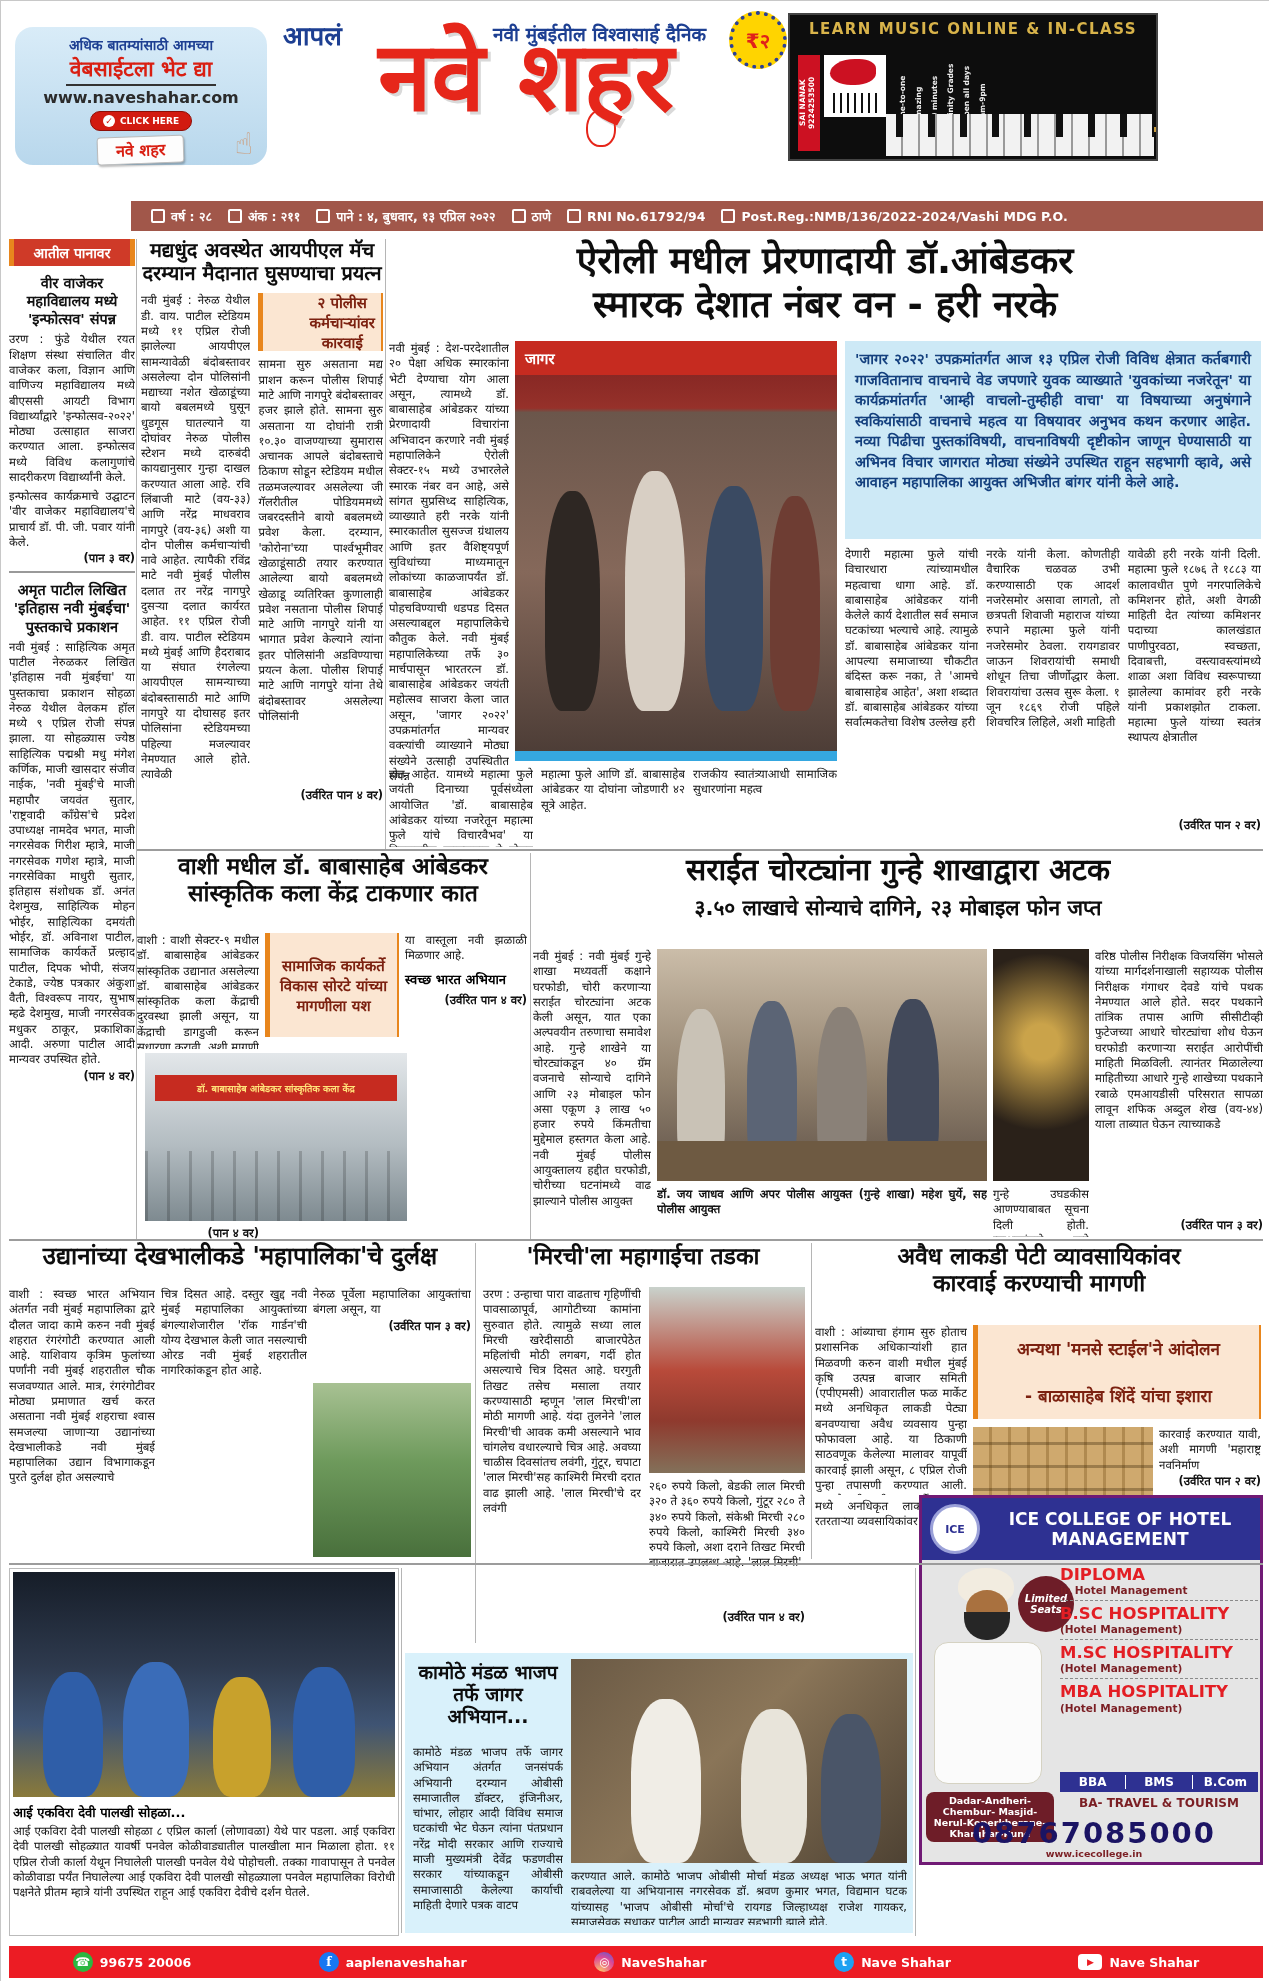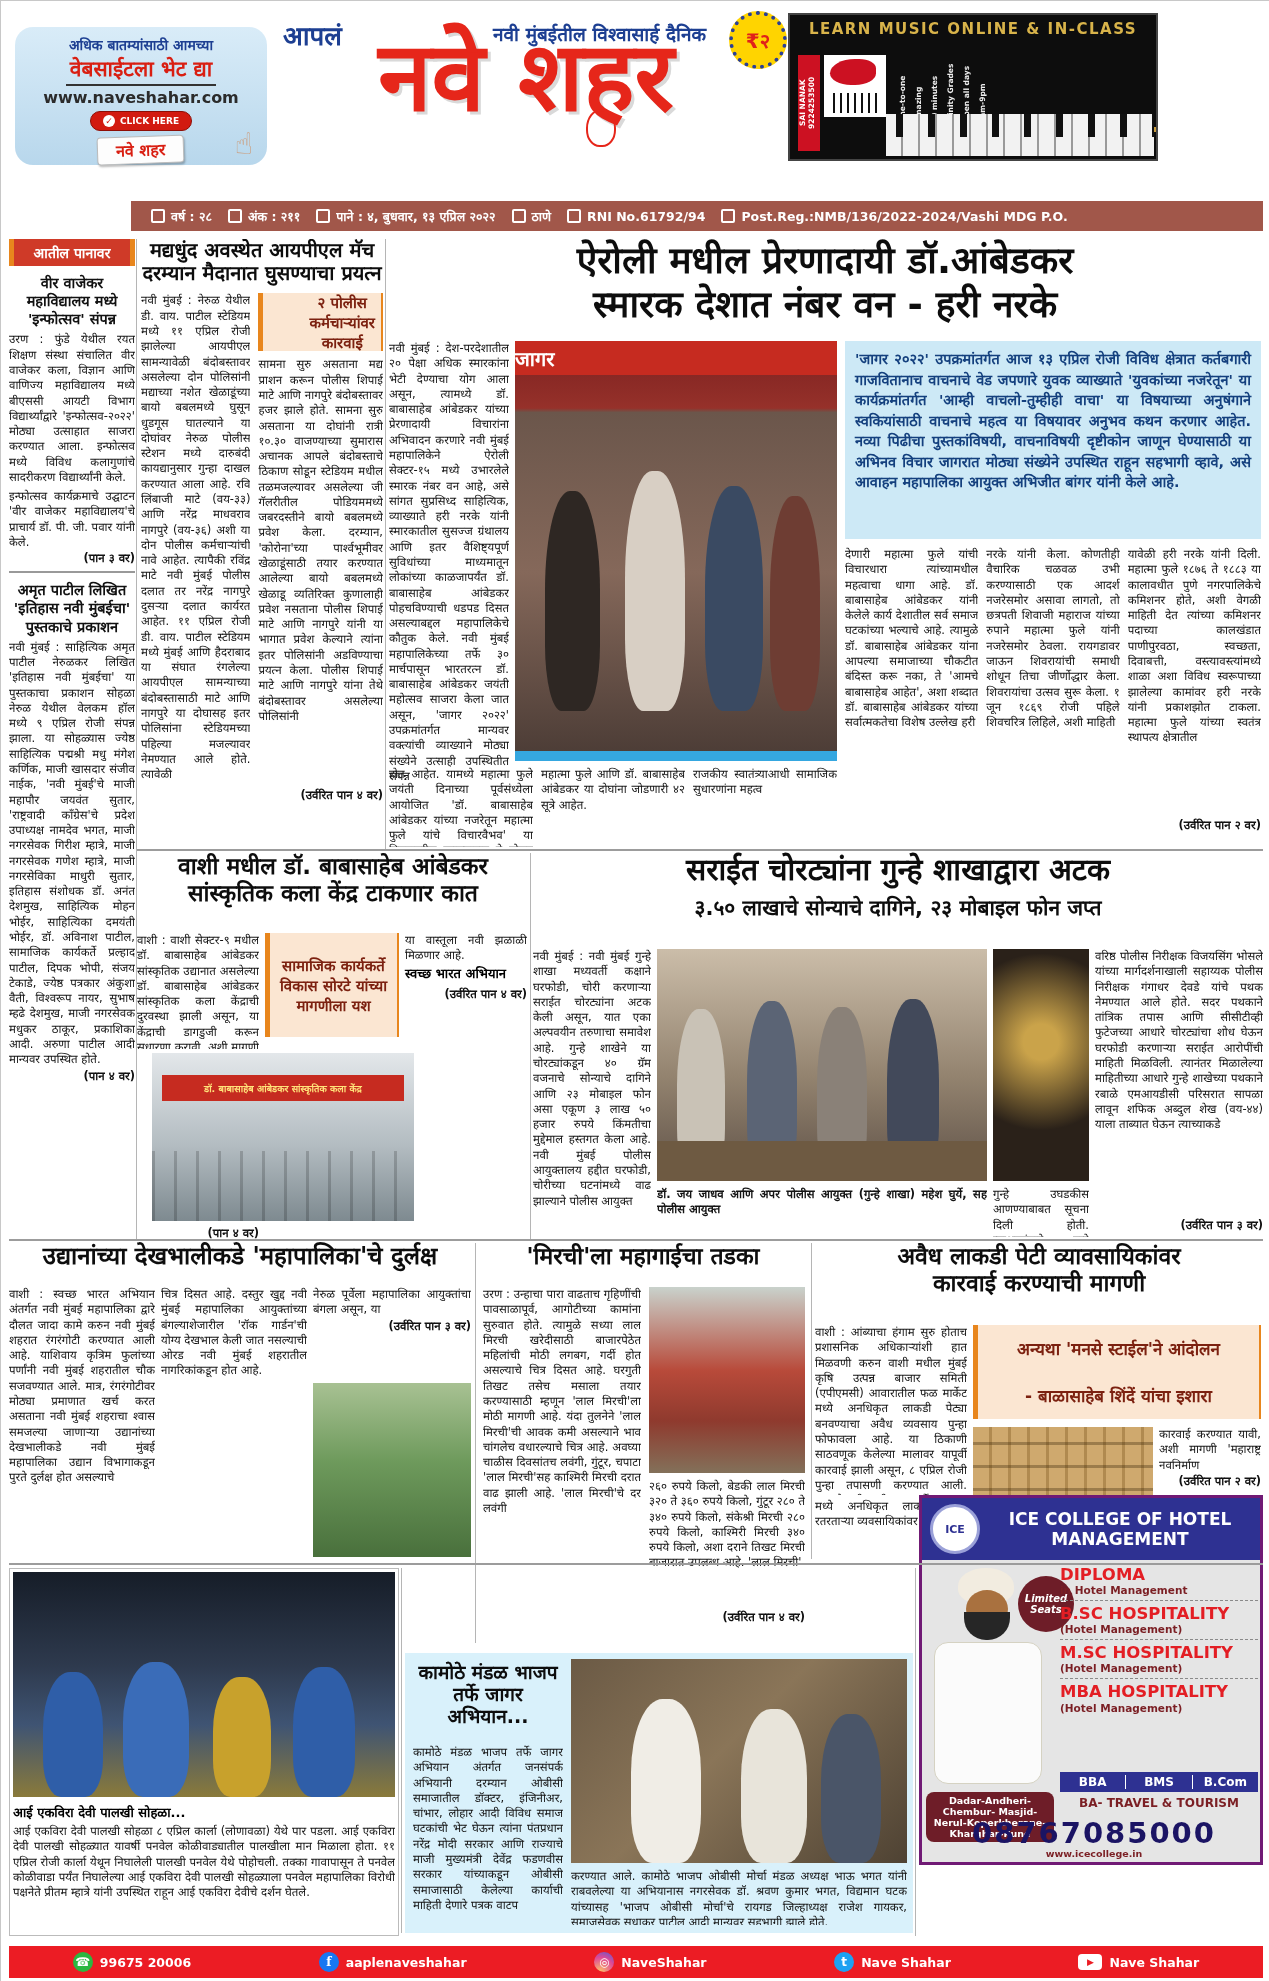--- a/index.html
+++ b/index.html
@@ -58,21 +58,21 @@
   .sb-title{font-weight:800;font-size:14.5px;text-align:center;color:#111;line-height:1.25;margin:8px 0 4px;}
   
   .peach{background:#fbe6d2;border-left:5px solid #e8861d;border-right:2px solid #e8861d;color:#7c2110;
          font-weight:800;text-align:center;box-sizing:border-box;display:flex;flex-direction:column;justify-content:center;padding:6px;}
   .highlight{background:#cde9f6;color:#14407e;font-weight:bold;font-size:14.5px;line-height:1.42;
              text-align:justify;padding:8px 10px;box-sizing:border-box;}
   
   .photo{overflow:hidden;position:absolute;}
   .ph-stage{background:linear-gradient(180deg,#7a1f1f 0%,#96312a 16%,#6b564b 17%,#85685a 55%,#4a3b35 100%);}
   .ph-banner{position:absolute;left:0;top:0;width:100%;height:34px;background:#c62b20;color:#fff;
-             font-weight:800;font-size:20px;display:flex;align-items:center;padding-left:0;box-sizing:border-box;}
+             font-weight:800;font-size:15px;display:flex;align-items:center;padding-left:10px;box-sizing:border-box;}
   .fig{position:absolute;border-radius:45% 45% 30% 30%;}
   .ph-press{background:linear-gradient(180deg,#cbbda9 0%,#98herit 0%,#93836f 55%,#5f5248 100%);}
   .ph-gold{background:radial-gradient(circle at 50% 40%,#caa34a 0 12%,#2a2119 60%);}
   .ph-building{background:linear-gradient(180deg,#e3e7ea 0%,#b3bcc1 55%,#7e8a90 100%);}
   .bld-banner{position:absolute;left:4%;top:22px;width:92%;height:26px;background:#c62b20;color:#ffe27a;
               font-weight:bold;font-size:9.5px;display:flex;align-items:center;justify-content:center;text-align:center;}
   .ph-garden{background:linear-gradient(180deg,#a8c193 0%,#6e9a5c 45%,#49703c 100%);}
   .ph-chili{background:linear-gradient(180deg,#c9d2cc 0%,#b84a3a 45%,#8f3a2e 72%,#83715a 100%);}
   .ph-crates{background:repeating-linear-gradient(90deg,#cfa96e 0 16px,#b08a50 16px 19px);}
   .ph-palkhi{background:linear-gradient(180deg,#161d28 0%,#2e3a4e 42%,#3f5473 68%,#8a7a3a 100%);}
@@ -236,24 +236,24 @@
   </div>
 
   <div class="abs" style="left:136px;top:852px;width:392px;height:388px;">
     <div class="hl" style="font-size:23px;">
       <span>वाशी मधील डॉ. बाबासाहेब आंबेडकर</span><br><span>सांस्कृतिक कला केंद्र टाकणार कात</span>
     </div>
     <div class="abs bt" style="left:0;top:80px;width:122px;height:116px;">वाशी : वाशी सेक्टर-९ मधील डॉ. बाबासाहेब आंबेडकर सांस्कृतिक उद्यानात असलेल्या डॉ. बाबासाहेब आंबेडकर सांस्कृतिक कला केंद्राची दुरवस्था झाली असून, या केंद्राची डागडुजी करून सुधारणा करावी, अशी मागणी सामाजिक कार्यकर्ते विकास सोरटे यांनी केली होती. या मागणीची दखल घेत नवी मुंबई महापालिकेने डॉ. बाबासाहेब आंबेडकर सांस्कृतिक कला केंद्राचे बळकटीकरण आणि रंगकाम करण्याची निविदा काढल्याने लवकरच</div>
     <div class="abs peach" style="left:128px;top:80px;width:134px;height:104px;font-size:15px;">सामाजिक कार्यकर्ते विकास सोरटे यांच्या मागणीला यश</div>
     <div class="abs" style="left:268px;top:80px;width:122px;height:300px;">
       <div class="bt">या वास्तूला नवी झळाळी मिळणार आहे.</div>
-      <div style="font-weight:800;font-size:13px;">स्वच्छ भारत अभियान</div>
+      <div style="font-weight:800;font-size:13px;margin-top:6px;">स्वच्छ भारत अभियान</div>
       <div class="jump" style="margin-top:4px;">(उर्वरित पान ४ वर)</div>
     </div>
-    <div class="photo ph-building" style="left:15px;top:200px;width:262px;height:168px;">
+    <div class="photo ph-building" style="left:8px;top:200px;width:262px;height:168px;">
       <div class="bld-banner">डॉ. बाबासाहेब आंबेडकर सांस्कृतिक कला केंद्र</div>
       <div style="position:absolute;left:0;bottom:0;width:100%;height:70px;background:repeating-linear-gradient(90deg,rgba(0,0,0,.18) 0 3px,transparent 3px 22px);"></div>
     </div>
     <div class="abs jump" style="left:0;top:372px;width:122px;">(पान ४ वर)</div>
   </div>
 
   <div class="abs" style="left:532px;top:852px;width:730px;height:388px;">
     <div class="hl" style="font-size:30px;">सराईत चोरट्यांना गुन्हे शाखाद्वारा अटक</div>
     <div class="hl" style="font-size:21px;margin-top:8px;font-weight:bold;">३.५० लाखाचे सोन्याचे दागिने, २३ मोबाइल फोन जप्त</div>
     <div class="abs bt" style="left:0;top:96px;width:118px;height:290px;">नवी मुंबई : नवी मुंबई गुन्हे शाखा मध्यवर्ती कक्षाने घरफोडी, चोरी करणाऱ्या सराईत चोरट्यांना अटक केली असून, यात एका अल्पवयीन तरुणाचा समावेश आहे. गुन्हे शाखेने या चोरट्यांकडून ४० ग्रॅम वजनाचे सोन्याचे दागिने आणि २३ मोबाइल फोन असा एकूण ३ लाख ५० हजार रुपये किंमतीचा मुद्देमाल हस्तगत केला आहे. नवी मुंबई पोलीस आयुक्तालय हद्दीत घरफोडी, चोरीच्या घटनांमध्ये वाढ झाल्याने पोलीस आयुक्त</div>

